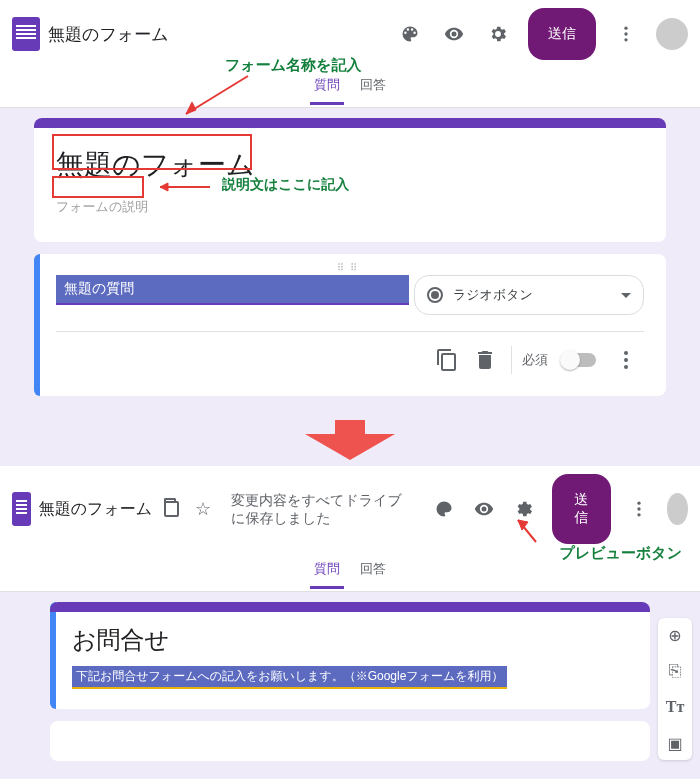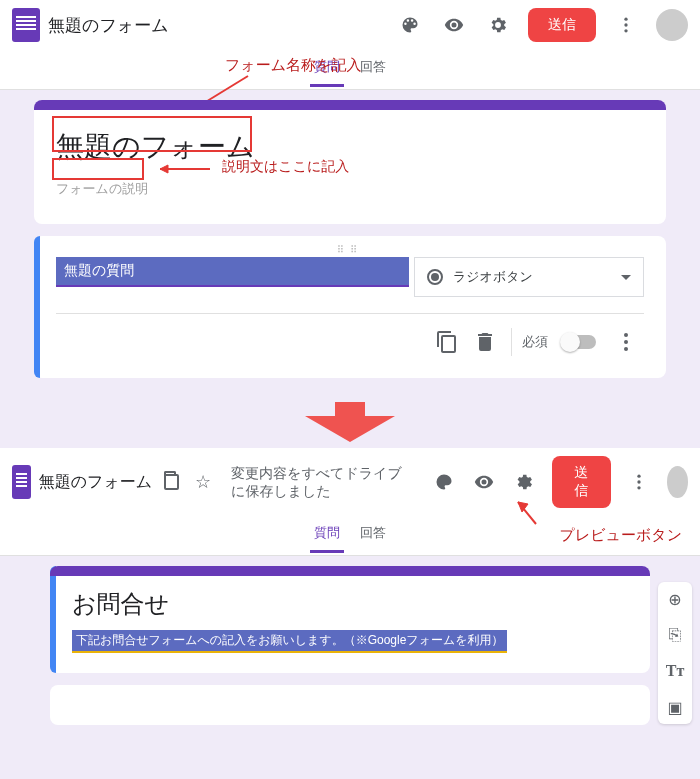--- a/index.html
+++ b/index.html
@@ -5,51 +5,51 @@
 *{box-sizing:border-box;margin:0;padding:0;font-family:"Hiragino Kaku Gothic Pro","Meiryo",Arial,sans-serif}
 body{width:700px;background:#f0ebf8}
 .scr{background:#f0ebf8;position:relative}
 .topbar{display:flex;align-items:center;padding:8px 12px;background:#fff;gap:8px}
 .docicon{width:28px;height:34px;background:#673ab7;border-radius:3px;position:relative}
 .docicon::before{content:"";position:absolute;left:4px;top:8px;right:4px;height:2px;background:#fff;box-shadow:0 4px 0 #fff,0 8px 0 #fff,0 12px 0 #fff}
 .doctitle{font-size:17px;color:#202124;flex:0 0 auto}
 .spacer{flex:1}
 .ticon{width:24px;height:24px;display:flex;align-items:center;justify-content:center;color:#5f6368;cursor:pointer;margin:0 6px}
 .ticon svg{width:20px;height:20px;fill:currentColor}
-.sendbtn{background:#ef4444;color:#fff;border:none;padding:8px 20px;border-radius:8px;font-size:14px;font-weight:500;cursor:pointer;margin:0 4px}
+.sendbtn{background:#701a75;color:#fff;border:none;padding:17px 20px;border-radius:16px;font-size:14px;font-weight:500;cursor:pointer;margin:0 4px}
 .avatar{width:32px;height:32px;border-radius:50%;background:#ccc;margin-left:4px}
 .tabs{display:flex;justify-content:center;gap:12px;background:#fff;padding:0 0 2px;border-bottom:1px solid #e0e0e0}
 .tab{padding:8px 4px;font-size:13px;color:#5f6368;cursor:pointer;border-bottom:3px solid transparent}
 .tab.active{color:#673ab7;border-bottom-color:#673ab7}
 .canvas{padding:10px 34px 20px}
 .card{background:#fff;border-radius:8px;padding:20px 22px;margin-bottom:12px;position:relative}
 .accent{height:10px;background:#673ab7;border-radius:8px 8px 0 0;margin-bottom:-10px;position:relative;z-index:1}
 .leftbar{position:absolute;left:0;top:0;bottom:0;width:6px;background:#4285f4;border-radius:8px 0 0 8px}
 .ftitle{font-size:28px;color:#202124;padding:4px 0;outline:none}
 .fdesc{font-size:13px;color:#9e9e9e;padding:6px 0;margin-top:4px}
 .drag{text-align:center;color:#bbb;font-size:10px;letter-spacing:6px;padding:2px 0}
 .qrow{display:flex;gap:5px;align-items:flex-start}
 .qinput{flex:1;background:#5c6bc0;color:#fff;padding:6px 8px;font-size:14px;border:none;border-bottom:2px solid #673ab7}
-.qtype{display:flex;align-items:center;gap:10px;border:1px solid #dadce0;border-radius:0;padding:10px 12px;width:230px;cursor:pointer;font-size:13px;color:#3c4043}
+.qtype{display:flex;align-items:center;gap:10px;border:1px solid #dadce0;border-radius:15px;padding:10px 12px;width:230px;cursor:pointer;font-size:13px;color:#3c4043}
 .radio{width:16px;height:16px;border:2px solid #5f6368;border-radius:50%;display:inline-flex;align-items:center;justify-content:center}
 .radio.filled::after{content:"";width:8px;height:8px;background:#5f6368;border-radius:50%}
 .caret{margin-left:auto;width:0;height:0;border-left:5px solid transparent;border-right:5px solid transparent;border-top:5px solid #5f6368}
 .optlist{margin-top:18px}
 .optrow{display:flex;align-items:center;gap:10px;padding:6px 0;font-size:13px;color:#3c4043}
 .optradio{width:16px;height:16px;border:2px solid #bdbdbd;border-radius:50%}
 .addother{color:#1a73e8;cursor:pointer}
 .mata{color:#5f6368}
 .cardfoot{display:flex;justify-content:flex-end;align-items:center;gap:6px;padding:14px 2px 2px;margin-top:16px;border-top:1px solid #e0e0e0}
 .ficon{width:24px;height:24px;color:#5f6368;cursor:pointer;display:flex;align-items:center;justify-content:center;margin:0 4px}
 .divv{width:1px;height:28px;background:#e0e0e0;margin:0 4px}
 .reqlabel{font-size:13px;color:#5f6368}
 .toggle{width:34px;height:14px;background:#bdbdbd;border-radius:7px;position:relative;cursor:pointer;margin:0 8px}
 .toggle::after{content:"";position:absolute;left:-2px;top:-3px;width:20px;height:20px;background:#fafafa;border-radius:50%;box-shadow:0 1px 2px rgba(0,0,0,.3)}
 .redbox{border:2px solid #e53935;position:absolute}
-.anno{position:absolute;color:#b91c1c;font-size:15px;font-weight:400;white-space:nowrap}
+.anno{position:absolute;color:#15803d;font-size:15px;font-weight:700;white-space:nowrap}
 .arrow{position:absolute;stroke:#e53935;fill:#e53935}
 .bigarrow{width:90px;height:40px;margin:-8px auto 6px;display:block}
 .scr2 .topbar{background:#fff}
 .folder{width:20px;height:16px;border:2px solid #5f6368;border-radius:2px;position:relative;margin:0 4px}
 .folder::before{content:"";position:absolute;top:-5px;left:-2px;width:8px;height:3px;border:2px solid #5f6368;border-bottom:none;border-radius:2px 2px 0 0}
 .star{color:#5f6368;font-size:18px;margin:0 4px;cursor:pointer}
 .savetxt{font-size:14px;color:#5f6368;line-height:1.3;margin-left:8px}
 .canvas2{padding:10px 50px 24px;position:relative}
 .ftitle2{font-size:24px;color:#202124}
 .fdesc2{display:inline-block;background:#5c6bc0;color:#fff;font-size:12px;padding:2px 4px;margin-top:10px;border-bottom:2px solid #eab308}

